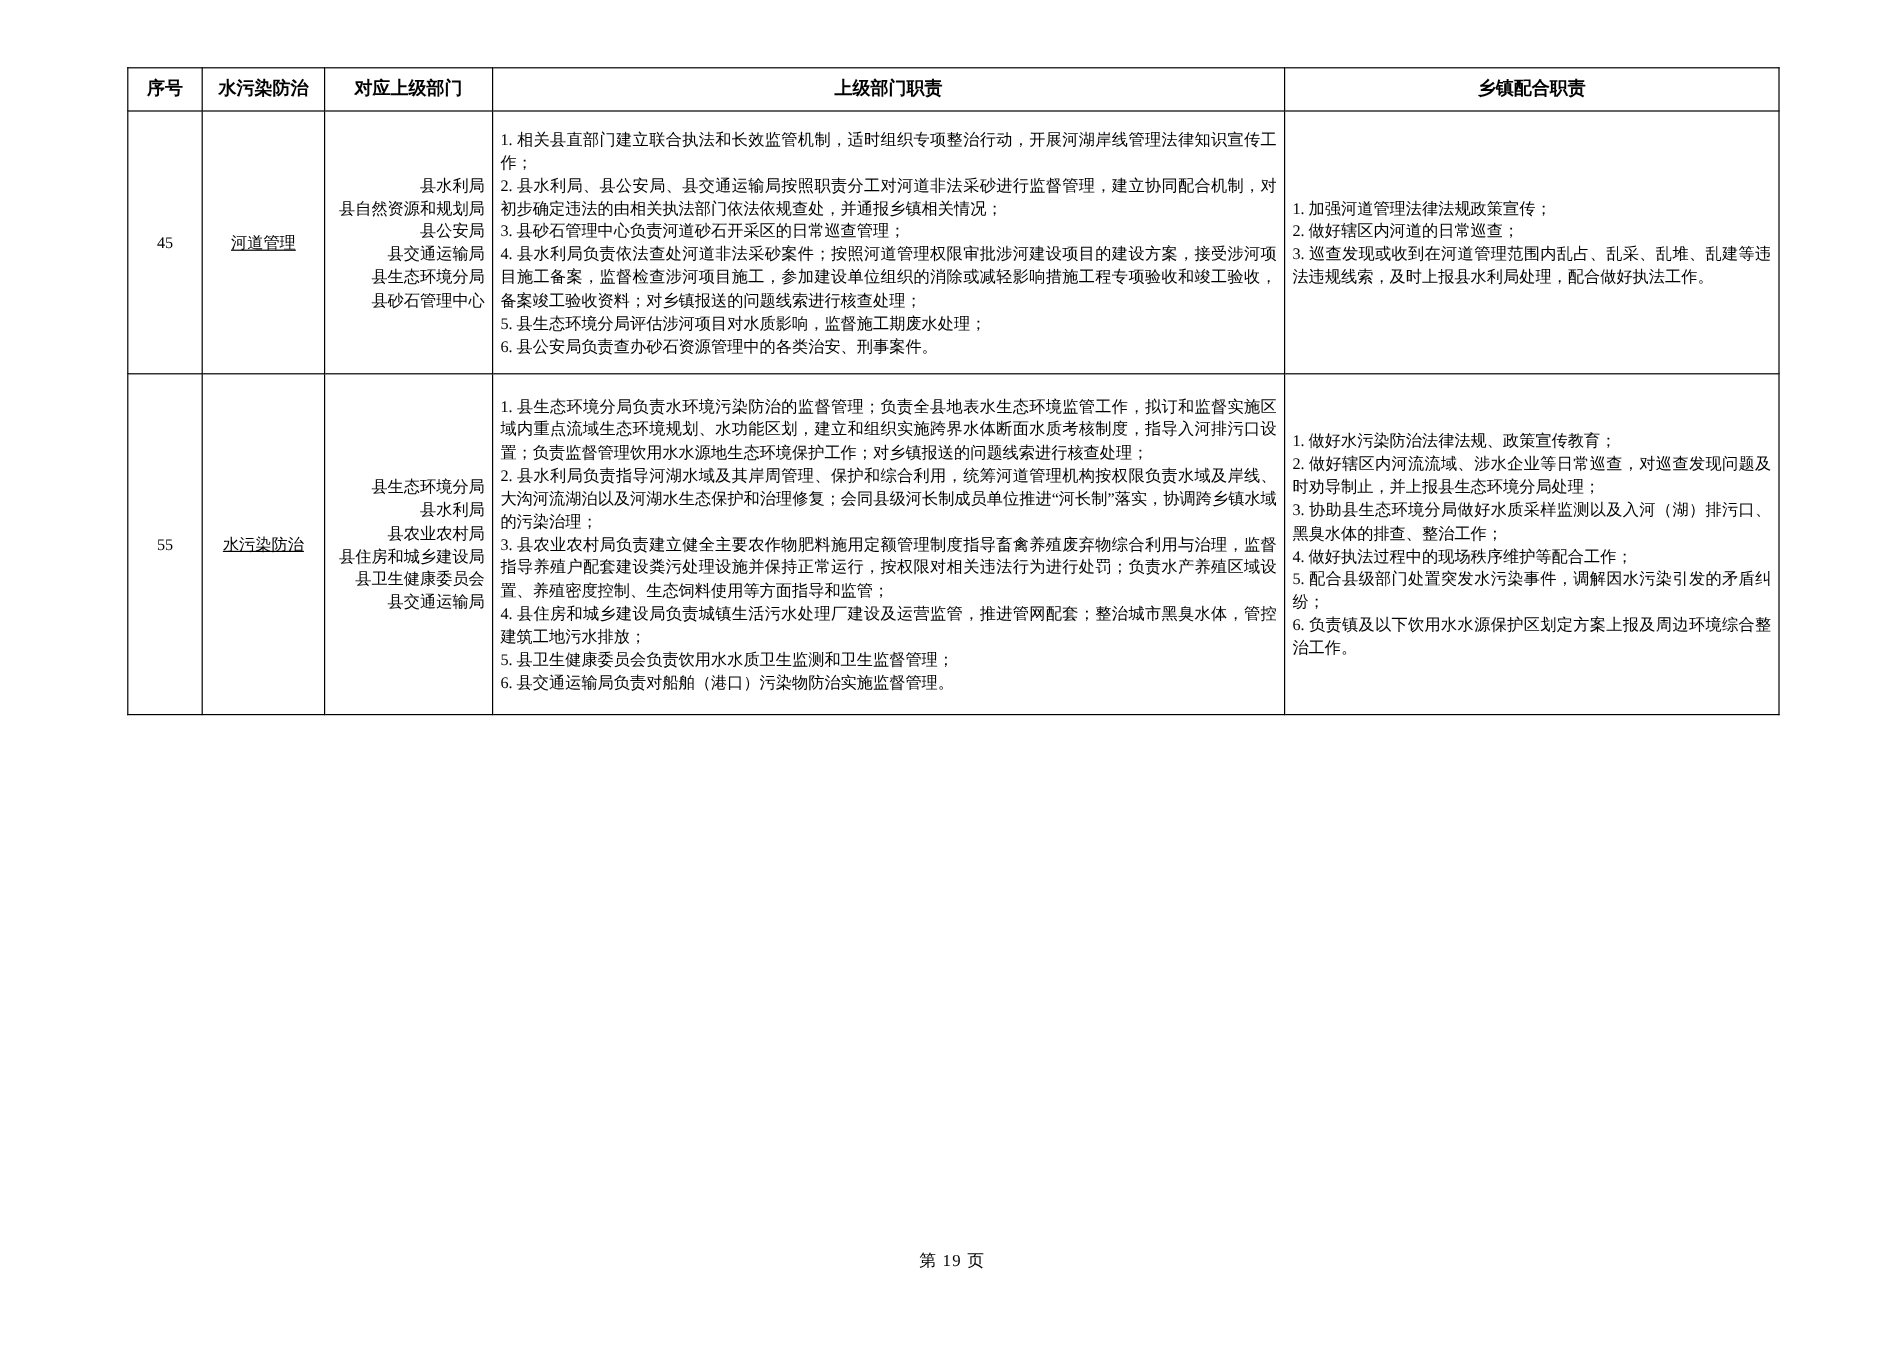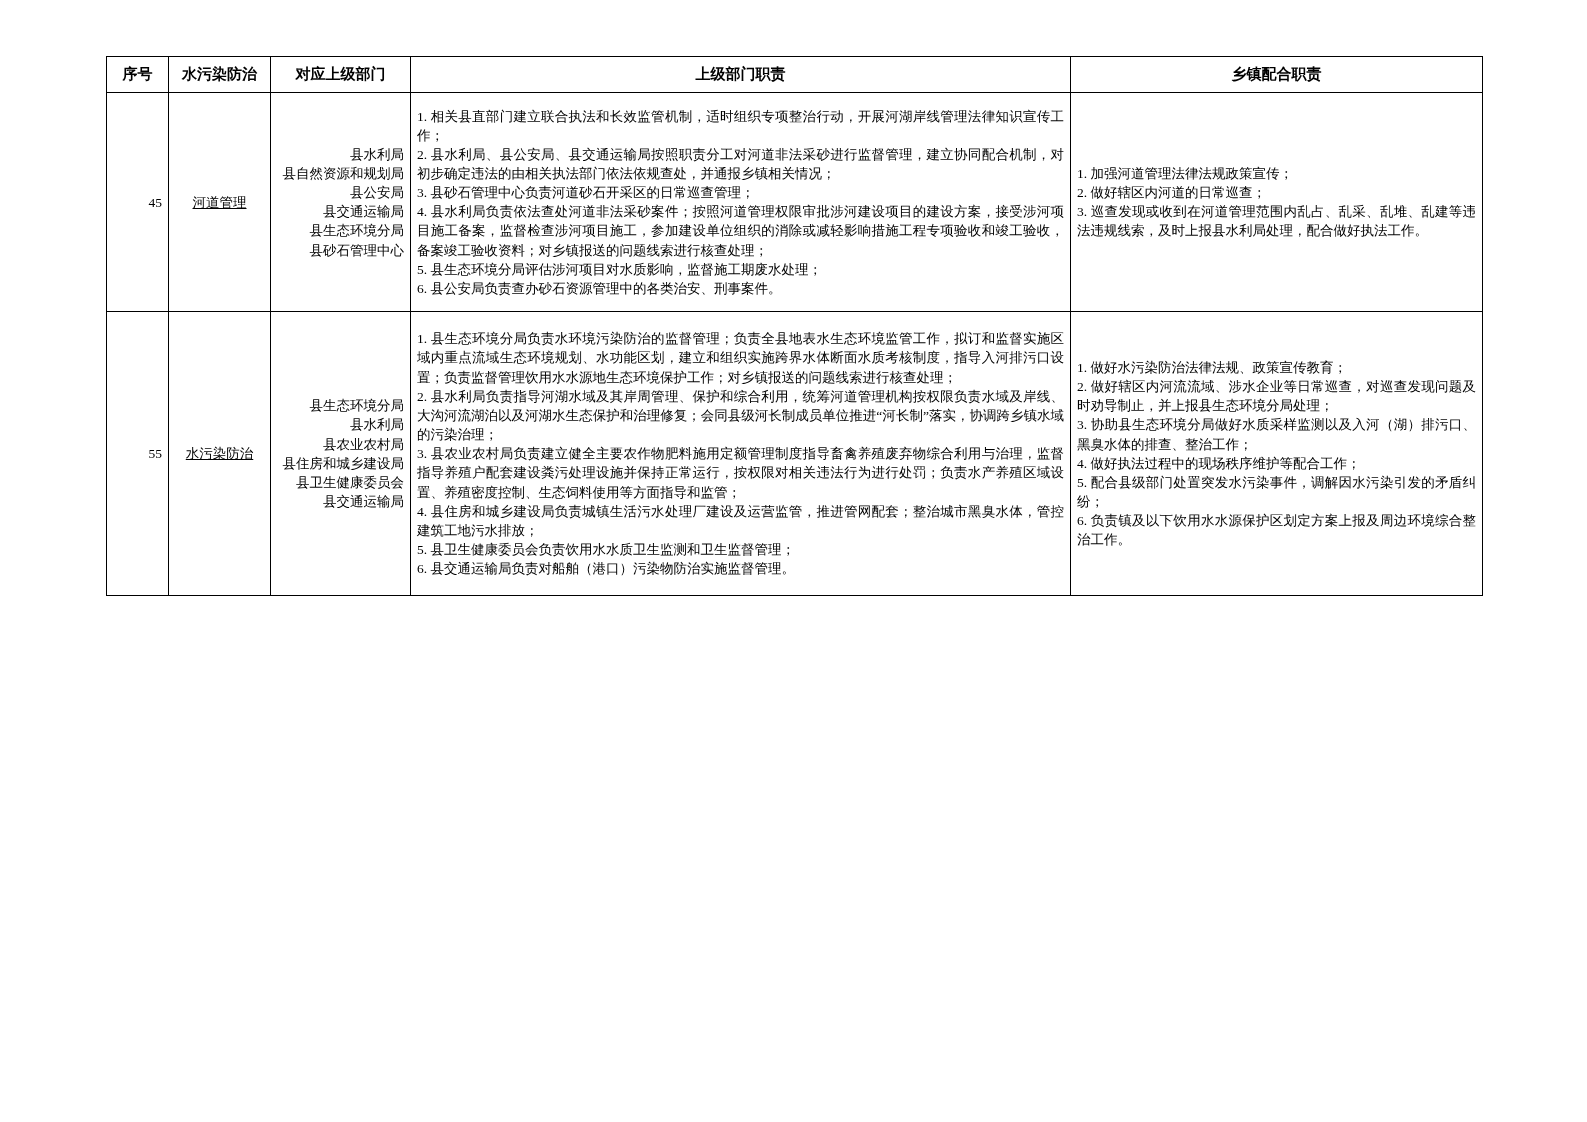--- a/index.html
+++ b/index.html
@@ -42,21 +42,21 @@
     font-size: 15px;
     padding: 7px 4px;
   }
   col.c-seq { width: 62px; }
   col.c-name { width: 102px; }
   col.c-dept { width: 140px; }
   col.c-duty { width: 660px; }
   col.c-town { width: 412px; }
 
   .cell-seq {
-    text-align: right;
+    text-align: center;
     font-size: 15px;
   }
   .cell-name {
     text-align: center;
     font-size: 14.5px;
     text-decoration: underline;
   }
   .cell-dept {
     text-align: right;
     font-size: 14.5px;
@@ -152,14 +152,17 @@
         <td class="cell-town">1. 做好水污染防治法律法规、政策宣传教育；
 2. 做好辖区内河流流域、涉水企业等日常巡查，对巡查发现问题及时劝导制止，并上报县生态环境分局处理；
 3. 协助县生态环境分局做好水质采样监测以及入河（湖）排污口、黑臭水体的排查、整治工作；
 4. 做好执法过程中的现场秩序维护等配合工作；
 5. 配合县级部门处置突发水污染事件，调解因水污染引发的矛盾纠纷；
 6. 负责镇及以下饮用水水源保护区划定方案上报及周边环境综合整治工作。</td>
       </tr>
     </tbody>
   </table>
 
+  <div class="footer">
+    <span>第 19 页</span>
+  </div>
 
 </div>
 
 </body></html>

